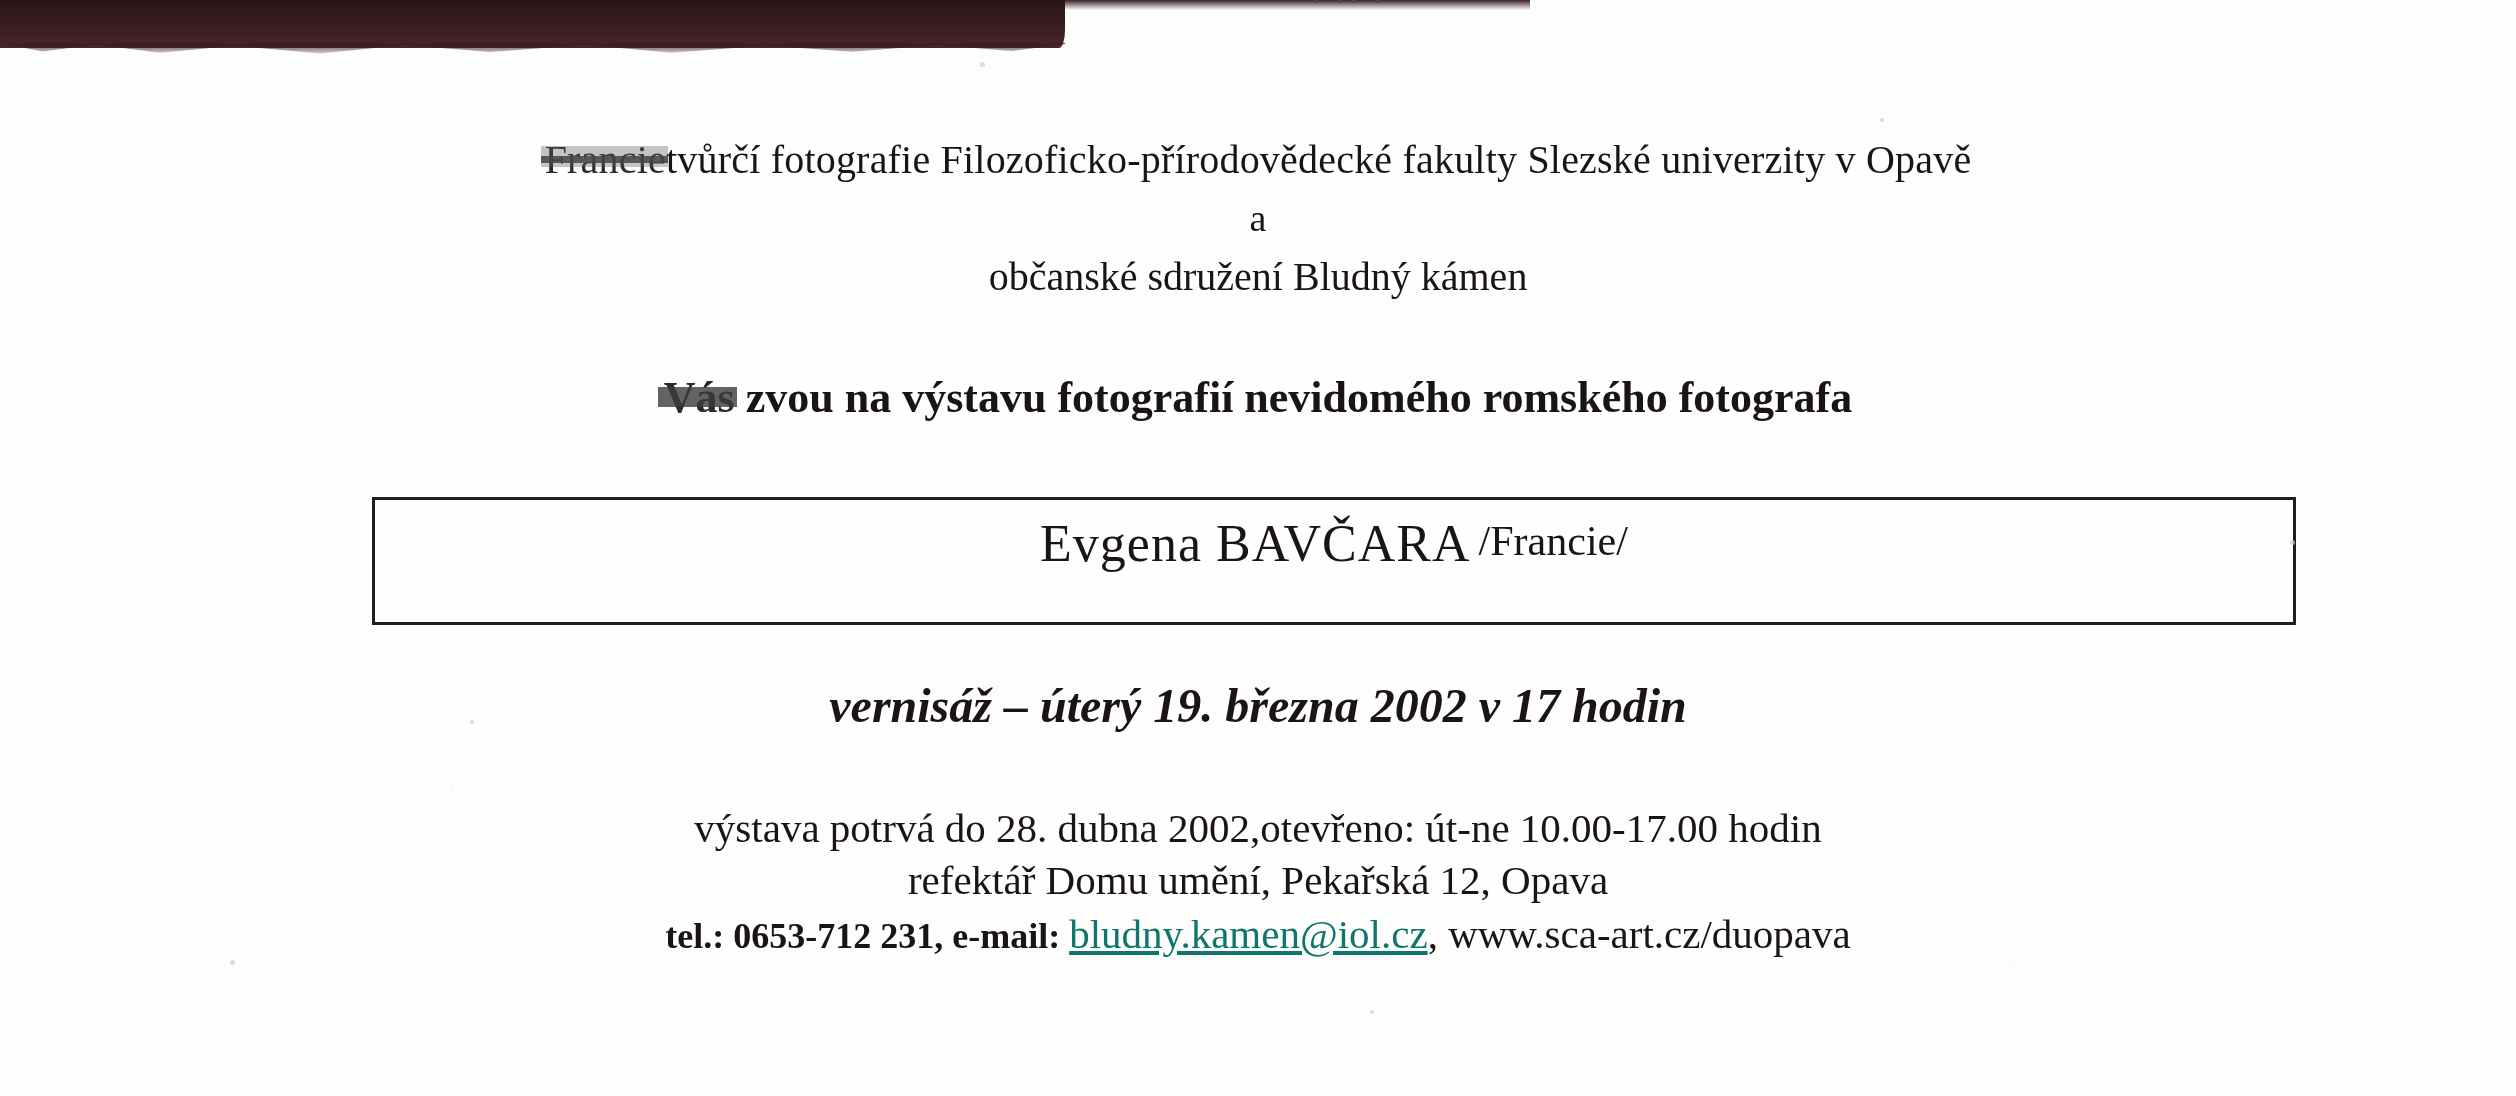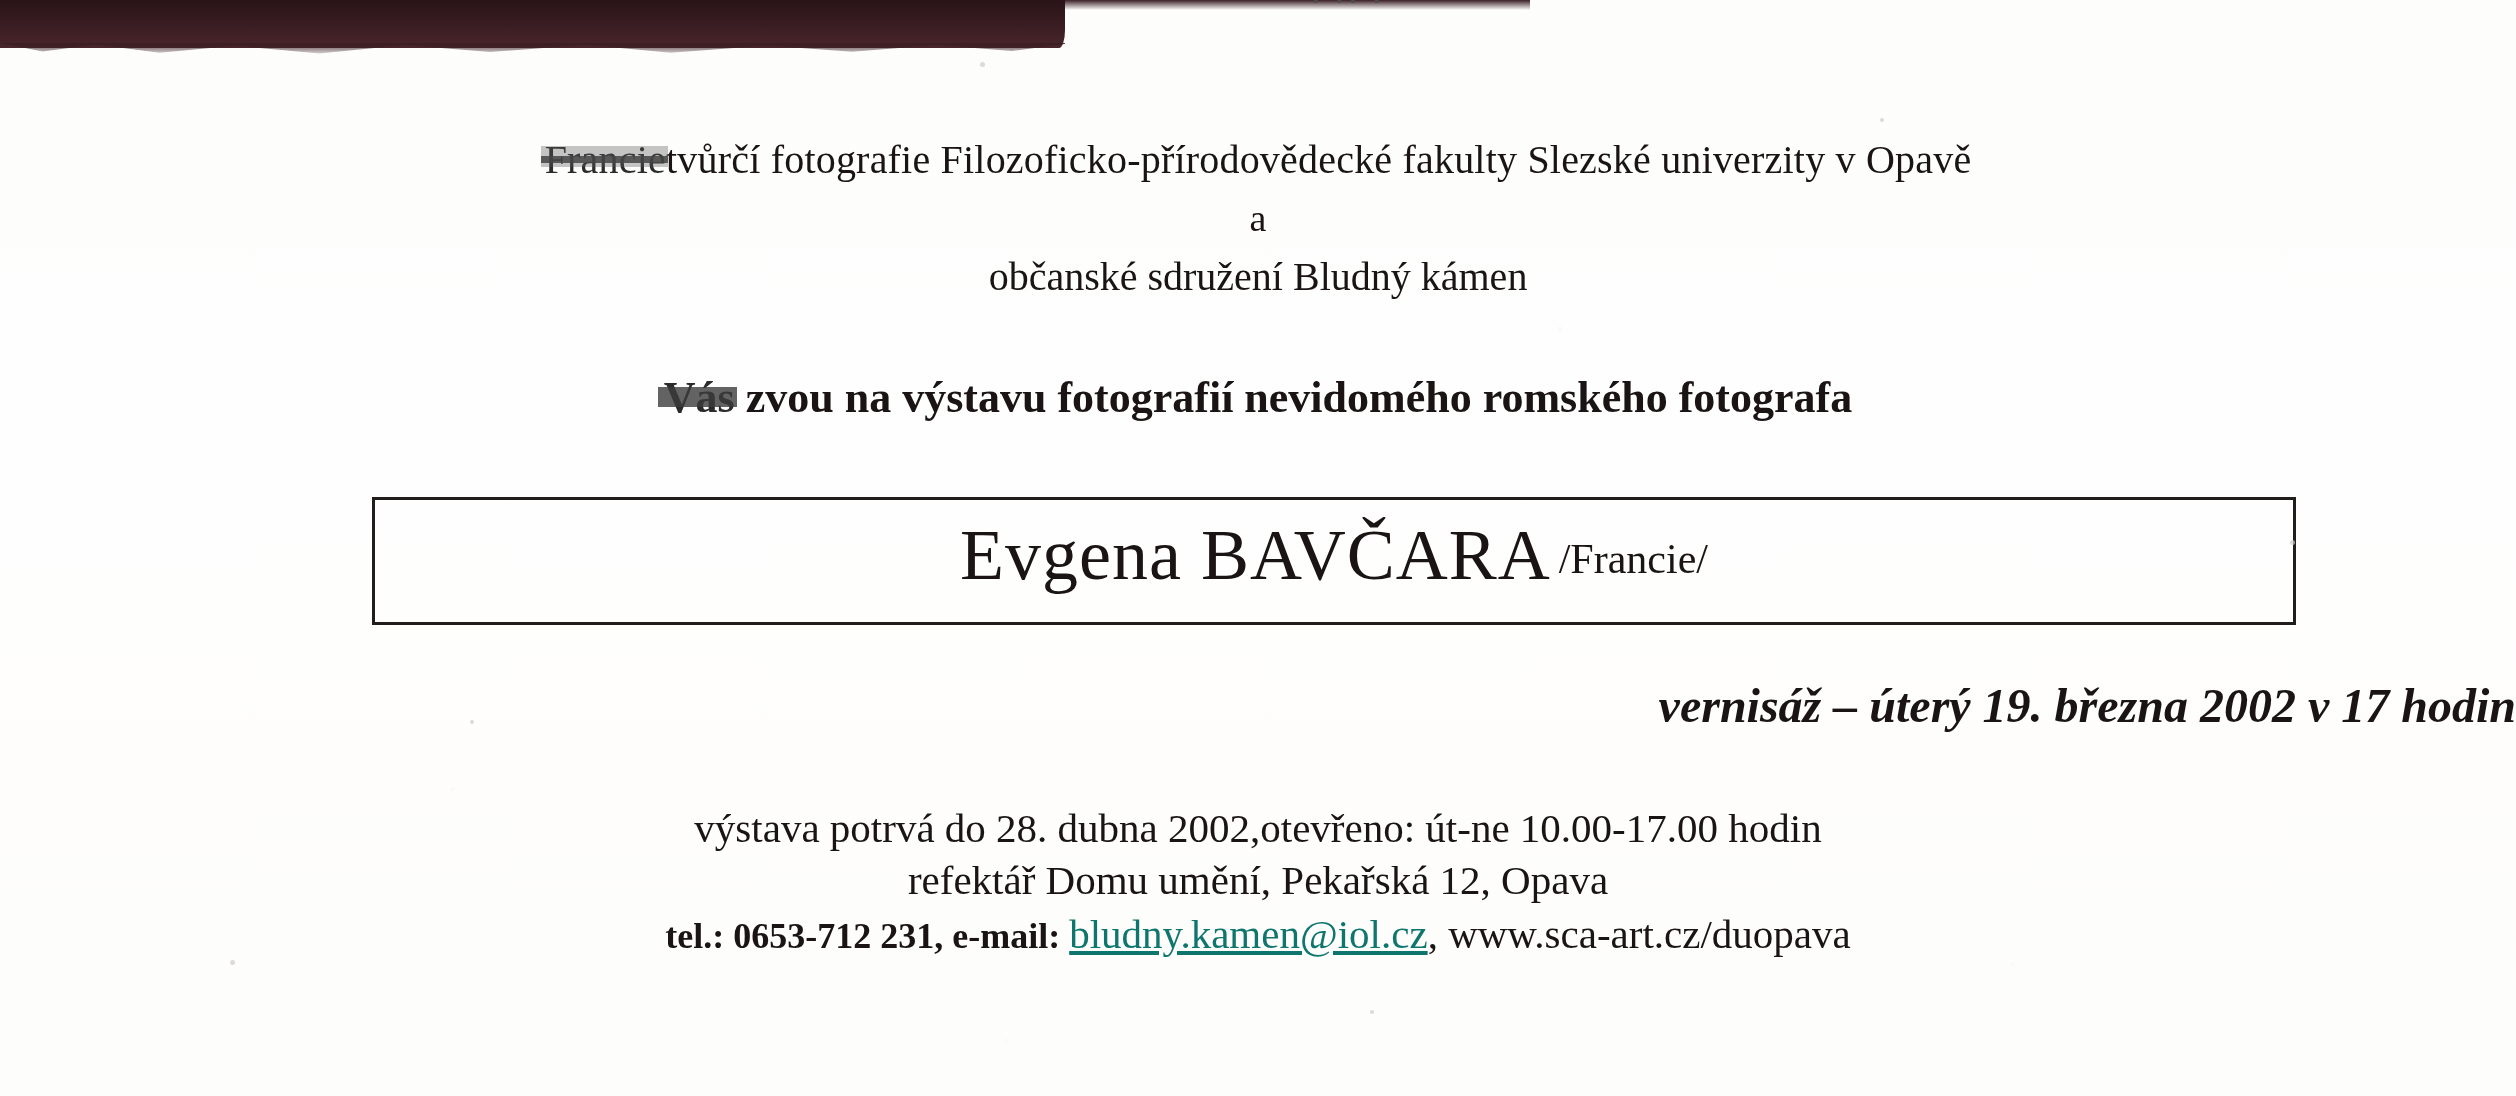--- a/index.html
+++ b/index.html
@@ -153,35 +153,34 @@
     background: transparent;
   }
   .name-inner {
     position: absolute;
     left: 0; right: 0;
     top: 14px;
     text-align: center;
     white-space: nowrap;
   }
   .name-main {
-    font-size: 72px;
+    font-size: 52px;
     letter-spacing: 1px;
   }
   .name-country {
     font-size: 42px;
     vertical-align: 6px;
     margin-left: 8px;
   }
 
   .vernisaz {
     top: 678px;
     font-size: 48px;
     font-style: italic;
     font-weight: 600;
-    text-align: right;
   }
 
   .info-1 { top: 804px; font-size: 41px; }
   .info-2 { top: 856px; font-size: 41px; }
   .info-3 { top: 910px; font-size: 41px; }
 
   .bold-small { font-weight: bold; font-size: 36px; }
   .email-link {
     text-decoration: underline;
     color: #0f766e;

